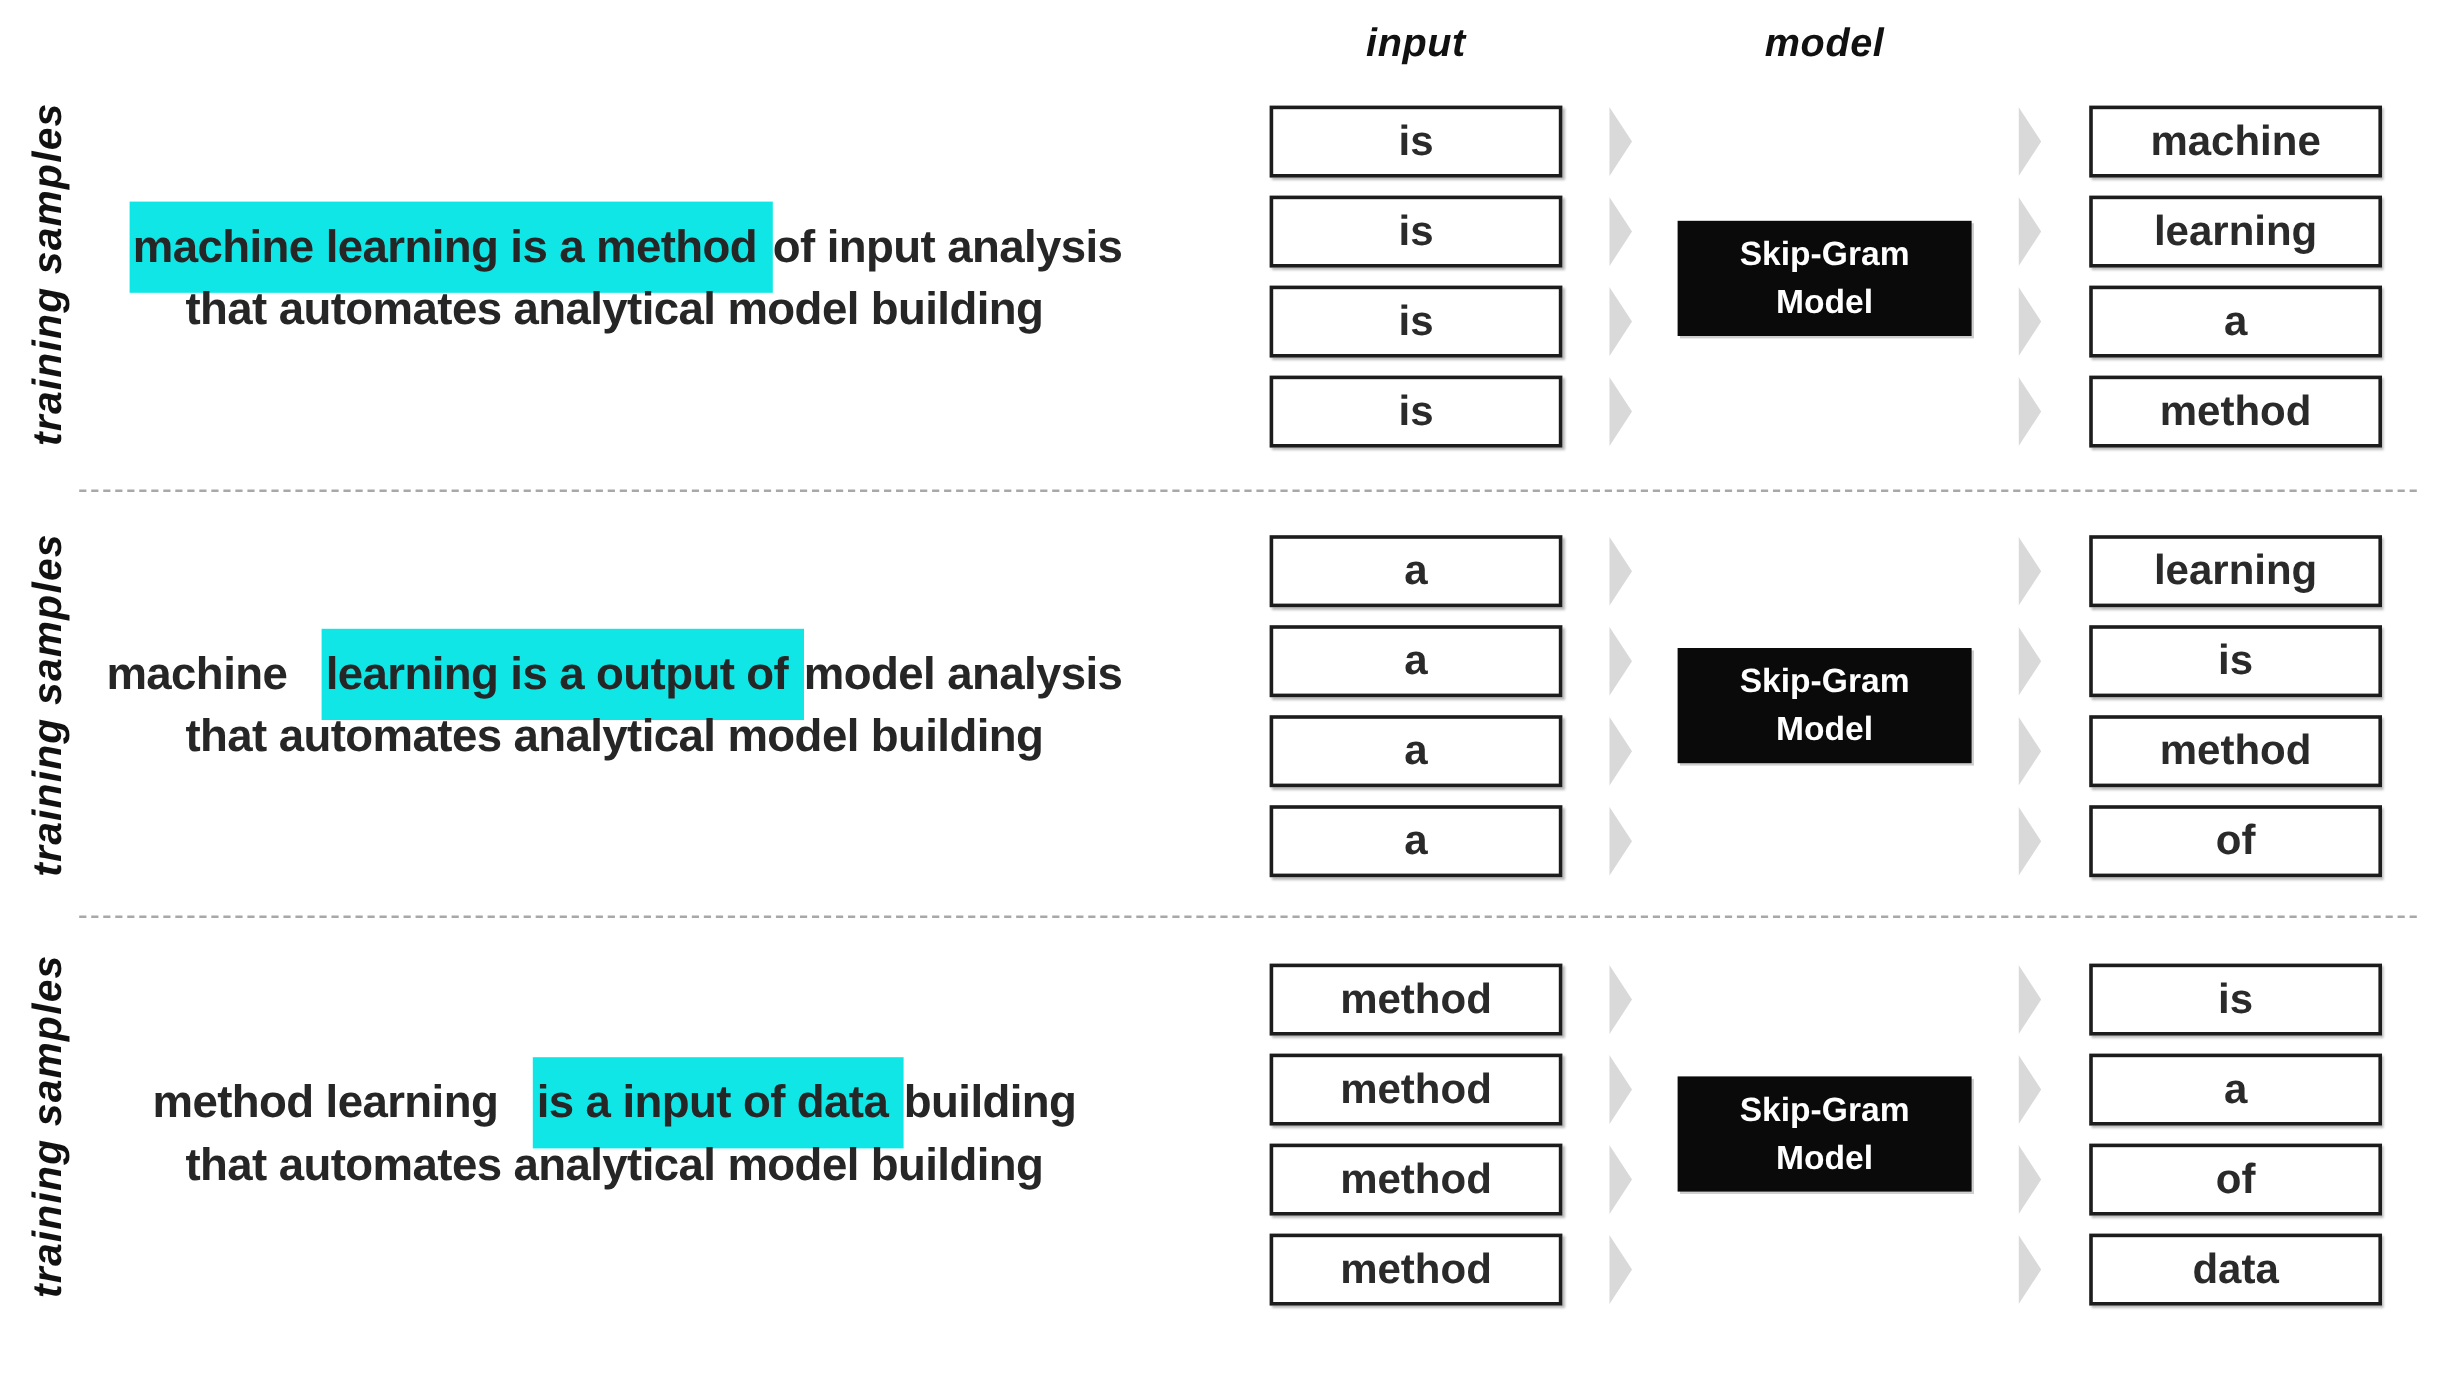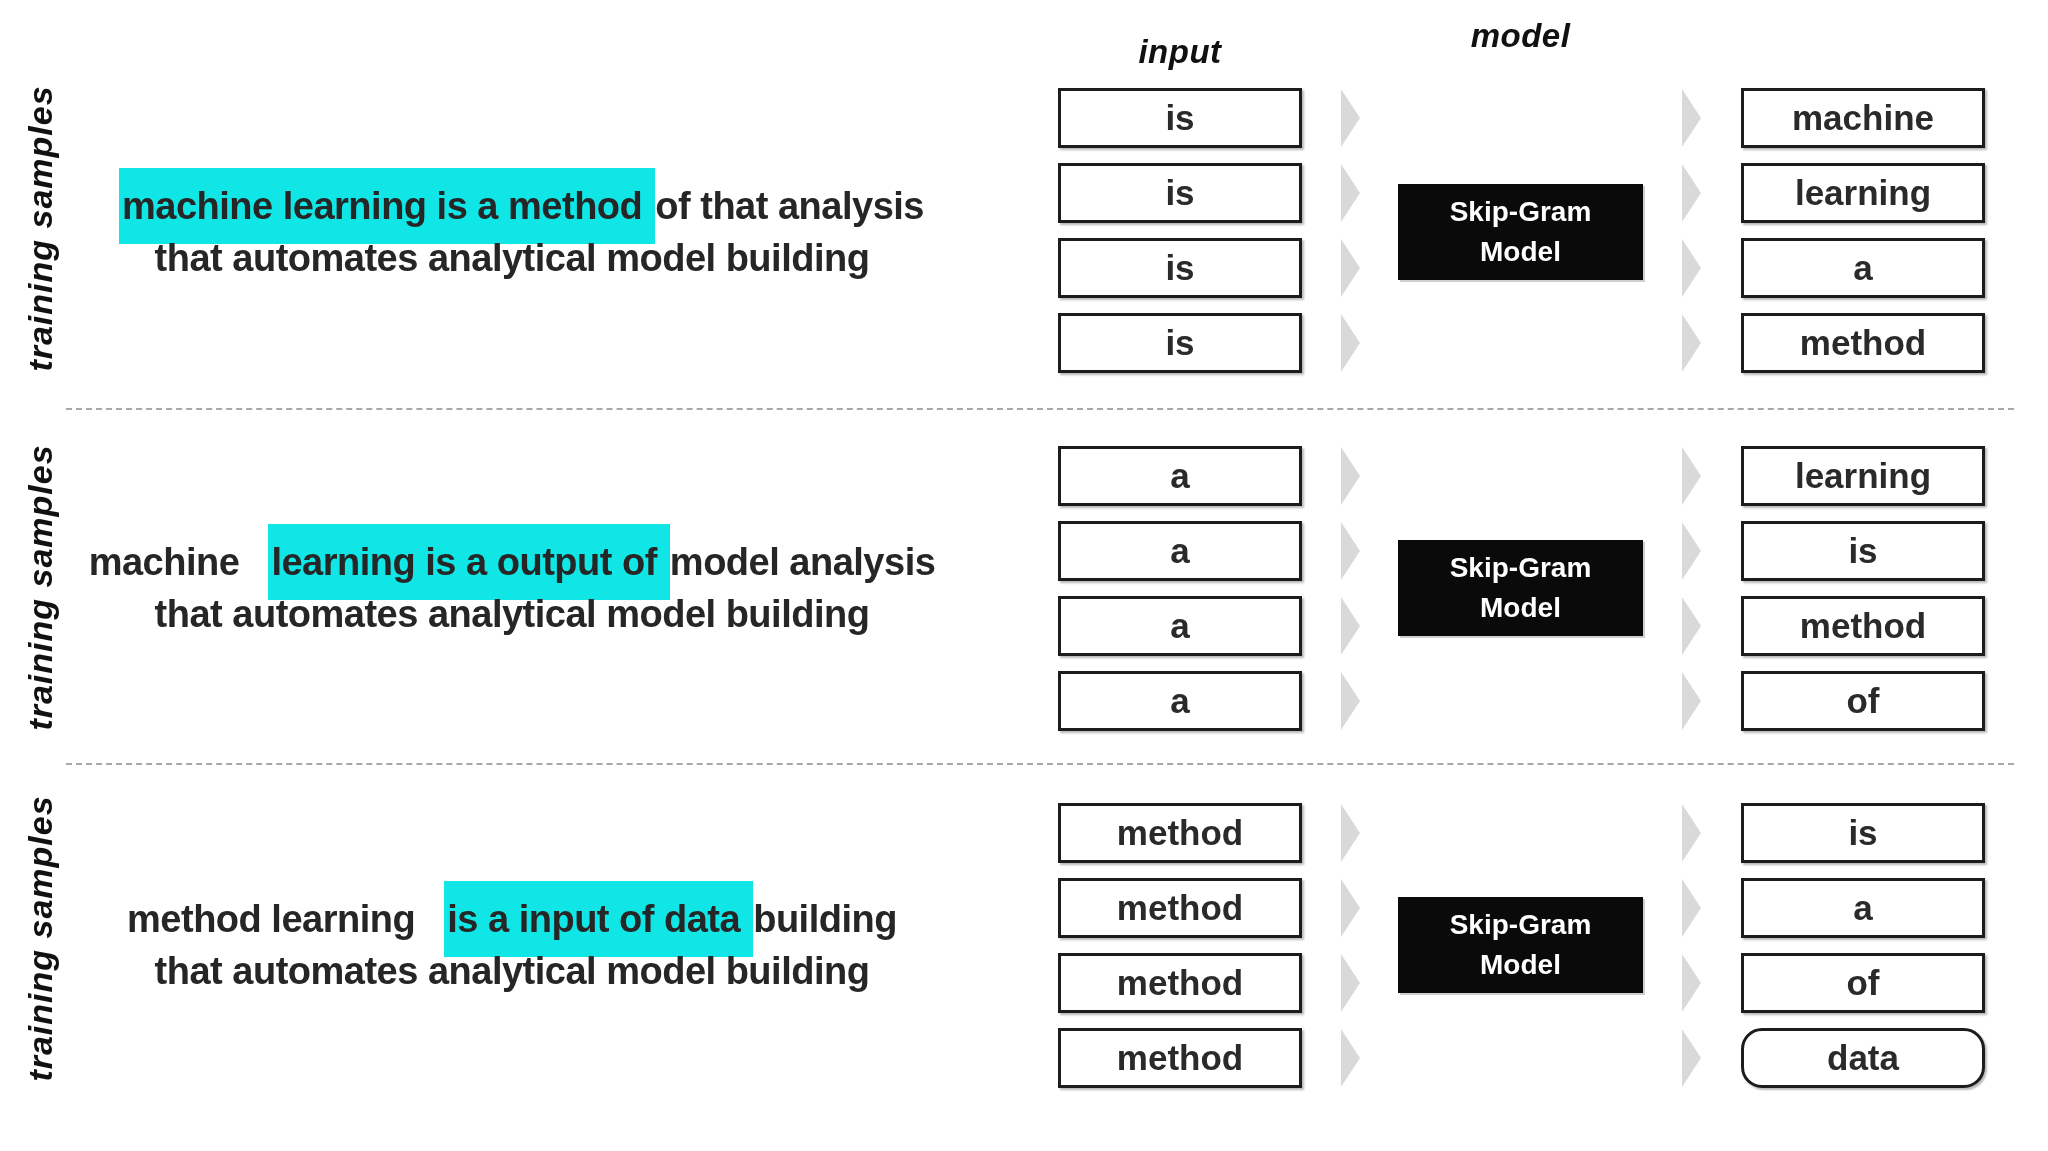--- a/index.html
+++ b/index.html
@@ -54,31 +54,31 @@
     display:flex;flex-direction:column;align-items:center;justify-content:center;
     font-size:28px;font-weight:600;line-height:40px;
     box-shadow:2px 2px 0 #cfcfcf;
   }
 </style>
 </head>
 <body>
 
 <div class="canvas">
 
-  <div class="hdr" style="left:1058px;width:244px;margin-top:16px;">input</div>
+  <div class="hdr" style="left:1058px;width:244px;">input</div>
   <div class="hdr" style="left:1398px;width:245px;">model</div>
 
   <div class="divider" style="top:408px;"></div>
   <div class="divider" style="top:763px;"></div>
 
   <div class="vlabel" style="top:93px;">
     <span>training samples</span>
   </div>
   <div class="sent" style="top:180px;">
-    <div><span></span><span class="hl">machine learning is a method </span><span>of that analysis</span></div>
+    <div><span></span><span class="hl">machine learning is a method </span><span>of input analysis</span></div>
     <div>that automates analytical model building</div>
   </div>
 
   <div class="wbox in" style="top:88px;">is</div>
   <div class="wbox in" style="top:163px;">is</div>
   <div class="wbox in" style="top:238px;">is</div>
   <div class="wbox in" style="top:313px;">is</div>
 
   <div class="chev chl" style="top:89px;"></div>
   <div class="chev chl" style="top:164px;"></div>
@@ -157,15 +157,15 @@
   </div>
 
   <div class="chev chr" style="top:804px;"></div>
   <div class="chev chr" style="top:879px;"></div>
   <div class="chev chr" style="top:954px;"></div>
   <div class="chev chr" style="top:1029px;"></div>
 
   <div class="wbox out" style="top:803px;">is</div>
   <div class="wbox out" style="top:878px;">a</div>
   <div class="wbox out" style="top:953px;">of</div>
-  <div class="wbox out" style="top:1028px;border-radius:21px;">data</div>
+  <div class="wbox out" style="top:1028px;">data</div>
 
 </div>
 
 </body></html>

